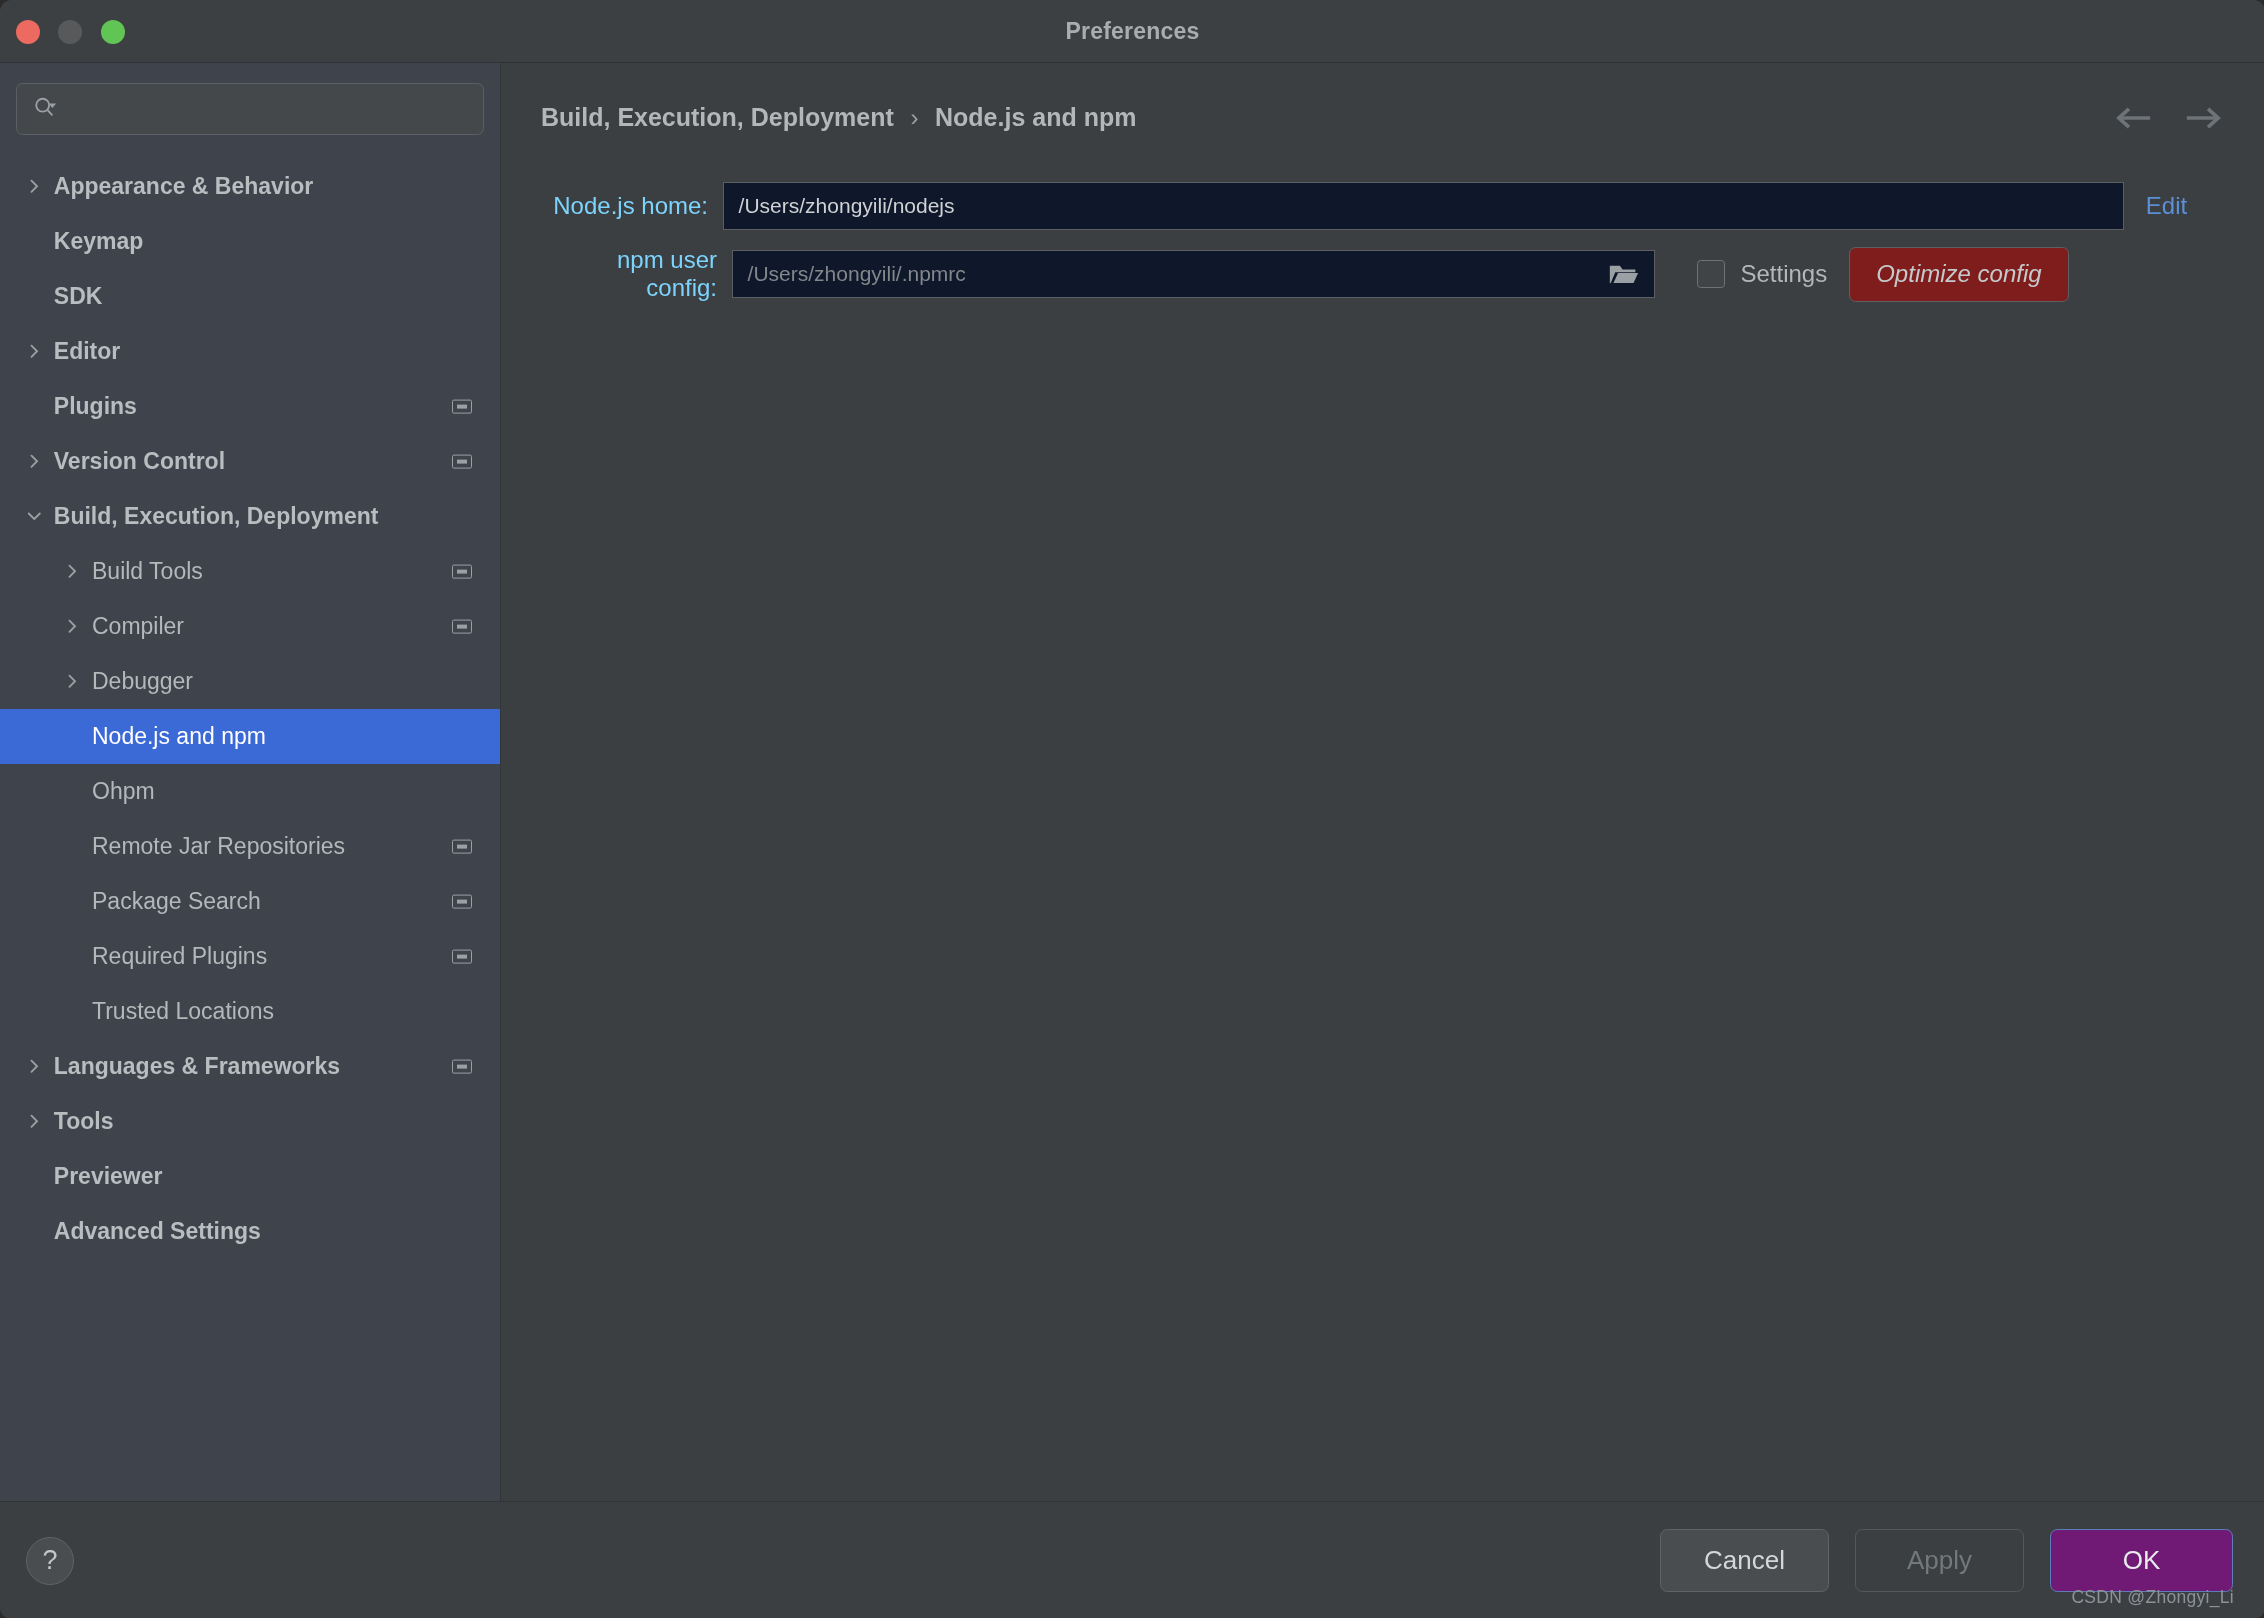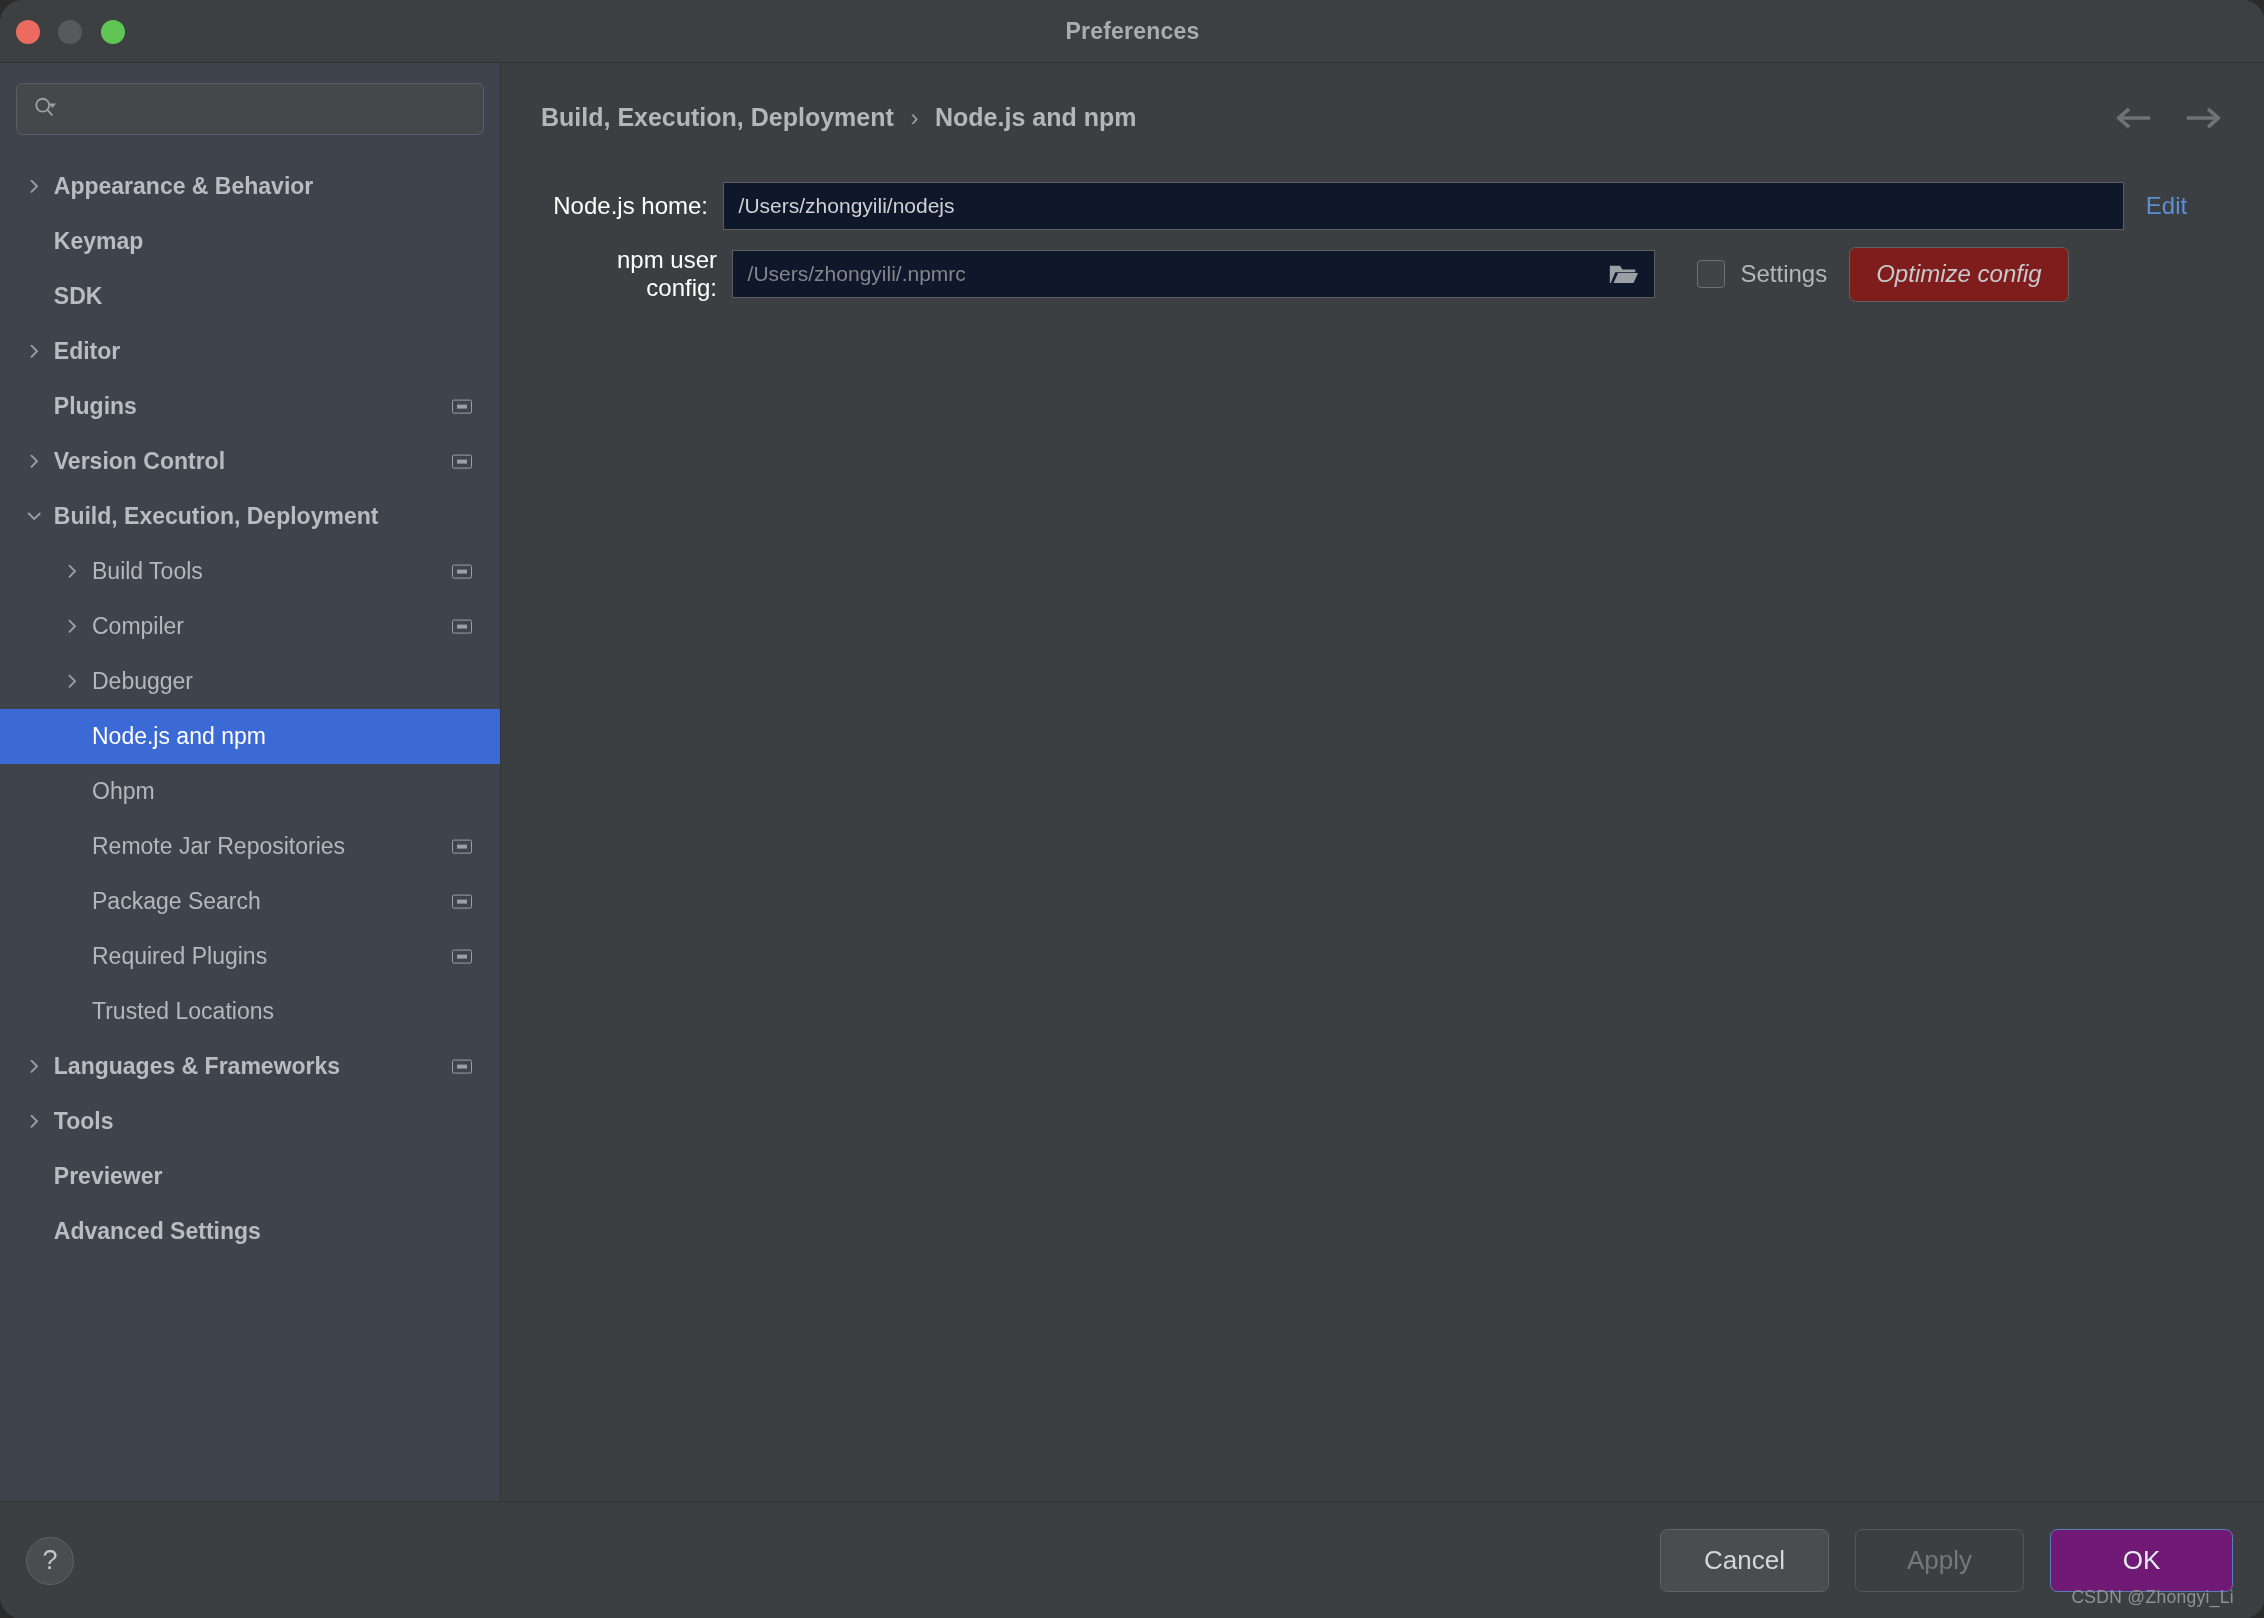--- a/index.html
+++ b/index.html
@@ -12,21 +12,21 @@
     overflow: hidden;
   }
 
   
   #window {
     position: absolute;
     left: 0; top: 0;
     width: 2265px;
     height: 1619px;
     background: #3c3f41;
-    border-radius: 23px;
+    border-radius: 12px;
     overflow: hidden;
     display: flex;
     flex-direction: column;
   }
 
   
   #titlebar {
     position: relative;
     height: 63px;
     flex: 0 0 63px;
@@ -198,21 +198,21 @@
   #form { position: absolute; left: 0; top: 109px; right: 0; }
   .form-row {
     display: flex;
     align-items: center;
     height: 68px;
     padding-left: 40px;
     padding-right: 28px;
   }
   .form-label {
     font-size: 24px;
-    color: #ffffff;
+    color: #7dd3fc;
     text-align: right;
     flex: 0 0 auto;
   }
   #label-node-home { width: 167px; }
   #label-npm-config { width: 176px; }
 
   .text-field {
     height: 48px;
     background: #0f172a;
     border: 0.9px solid #5b5f62;

